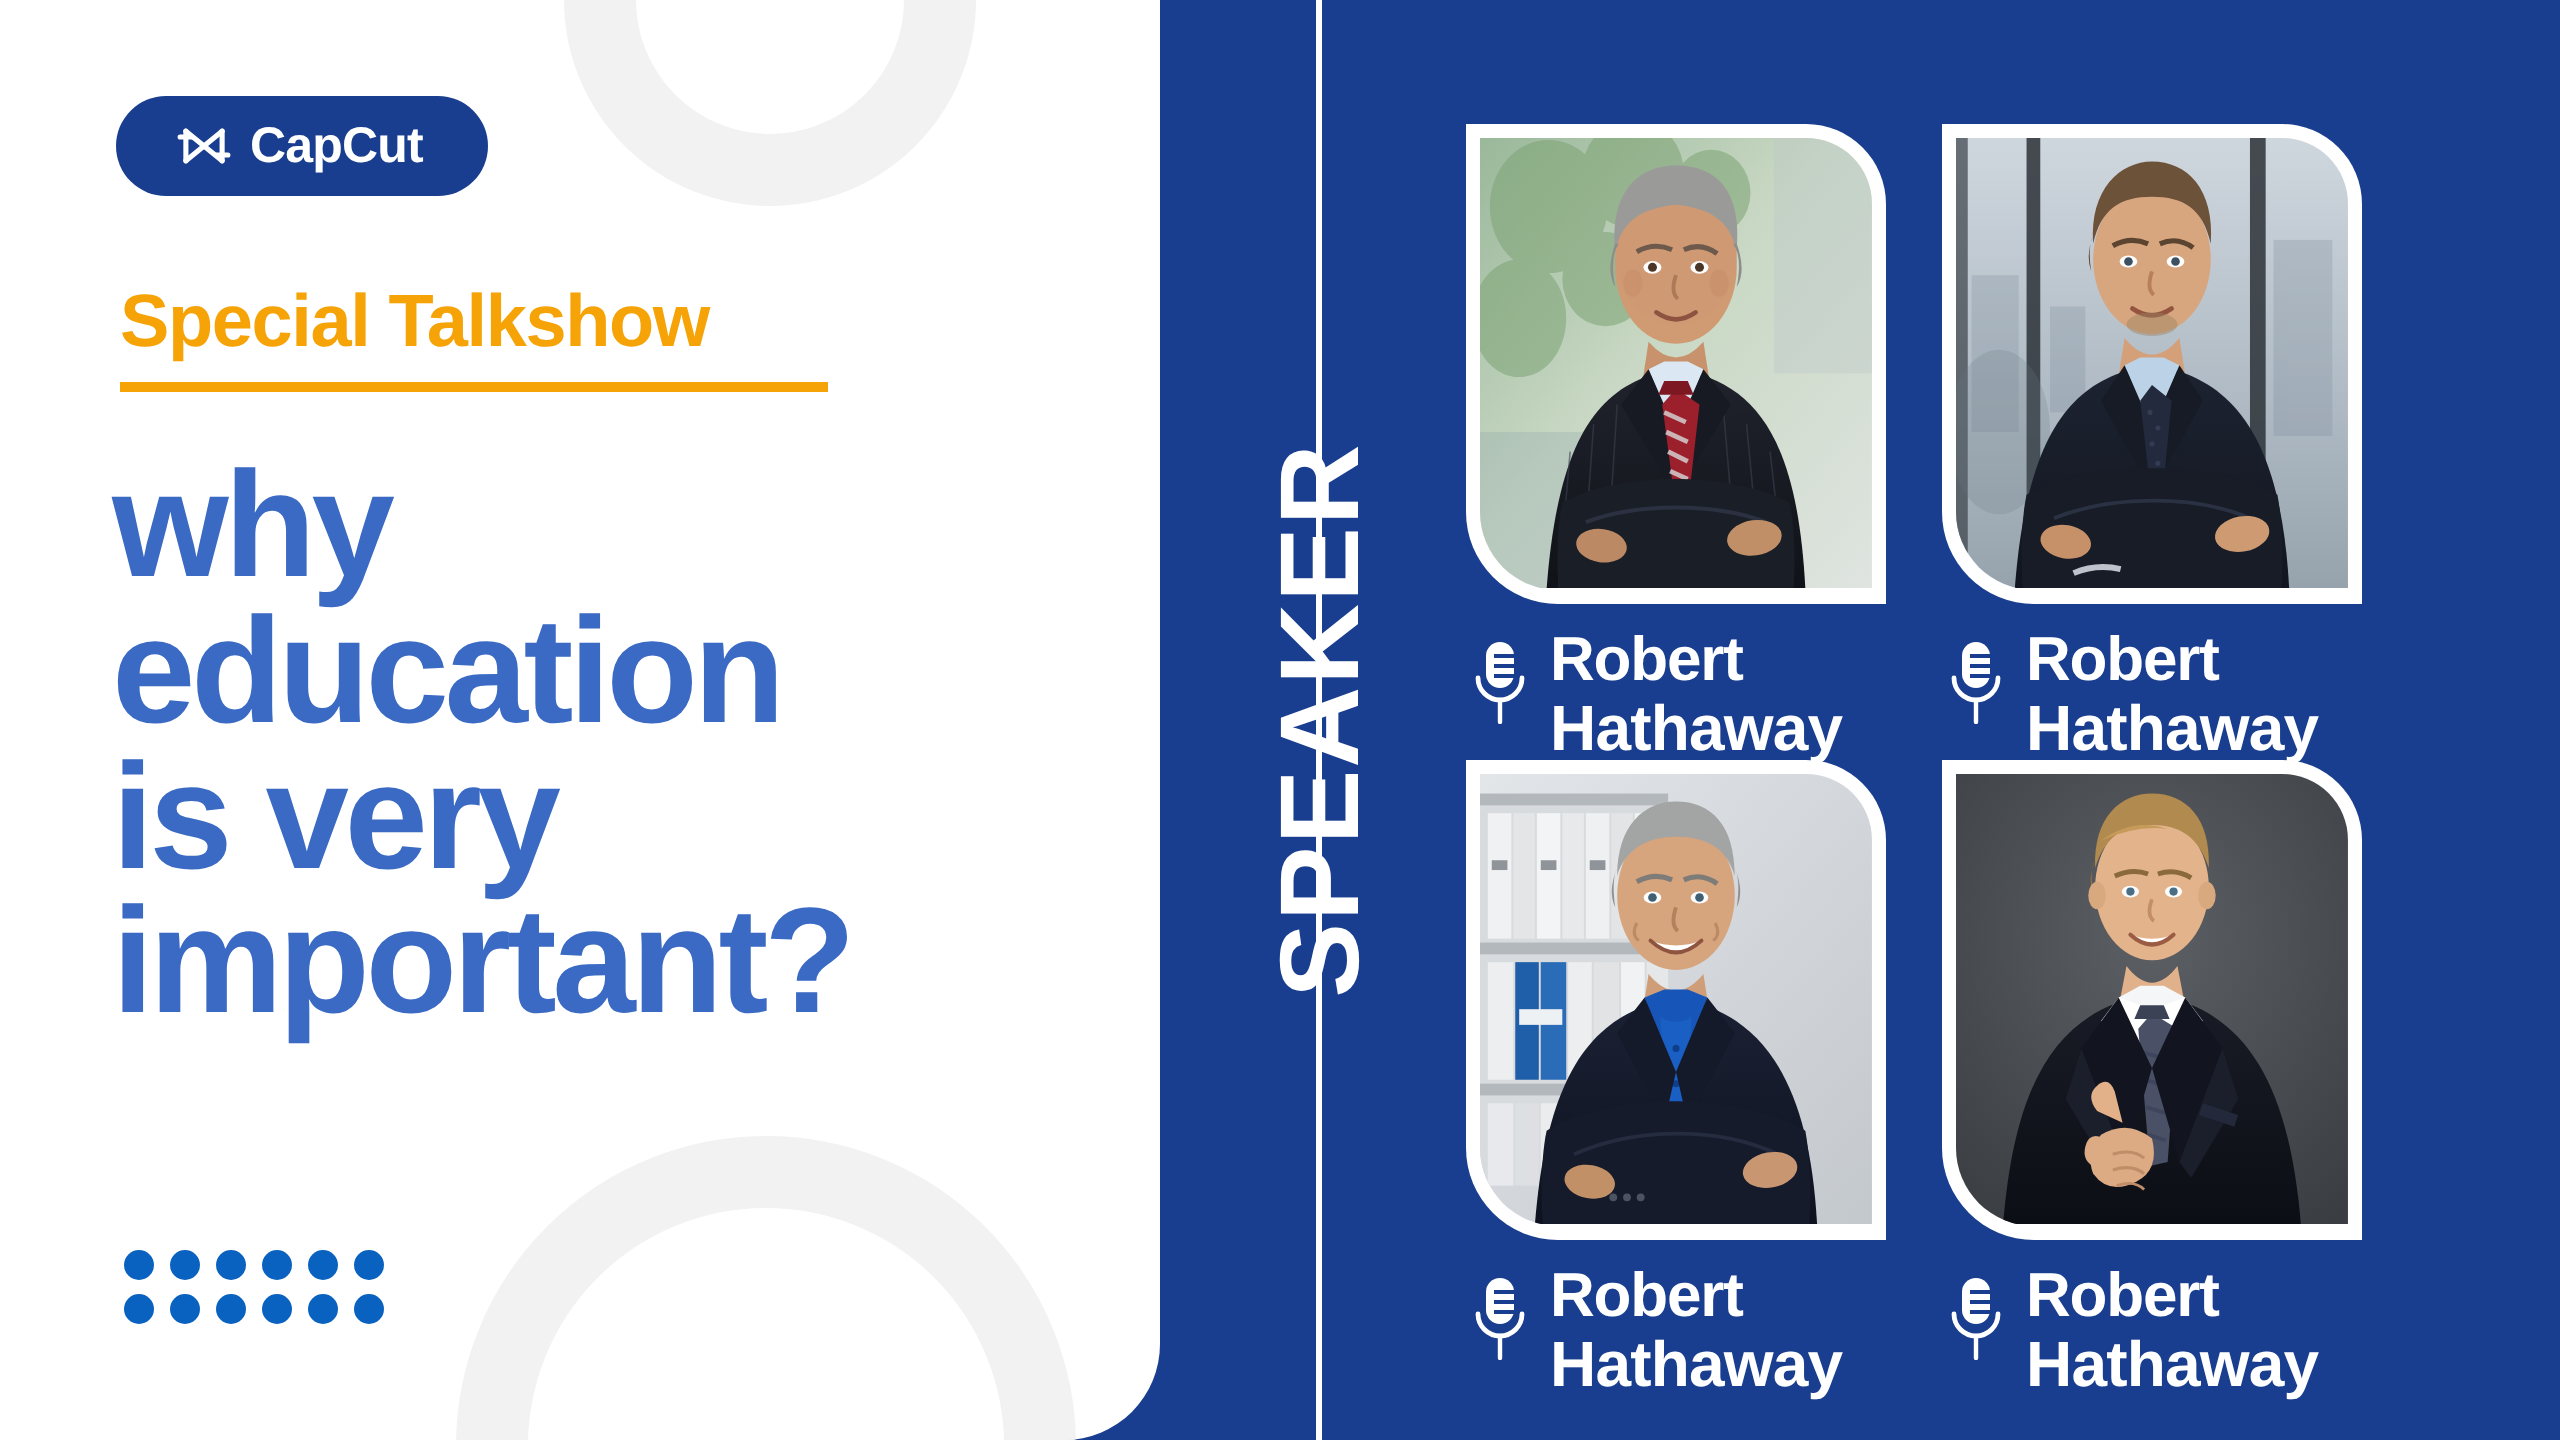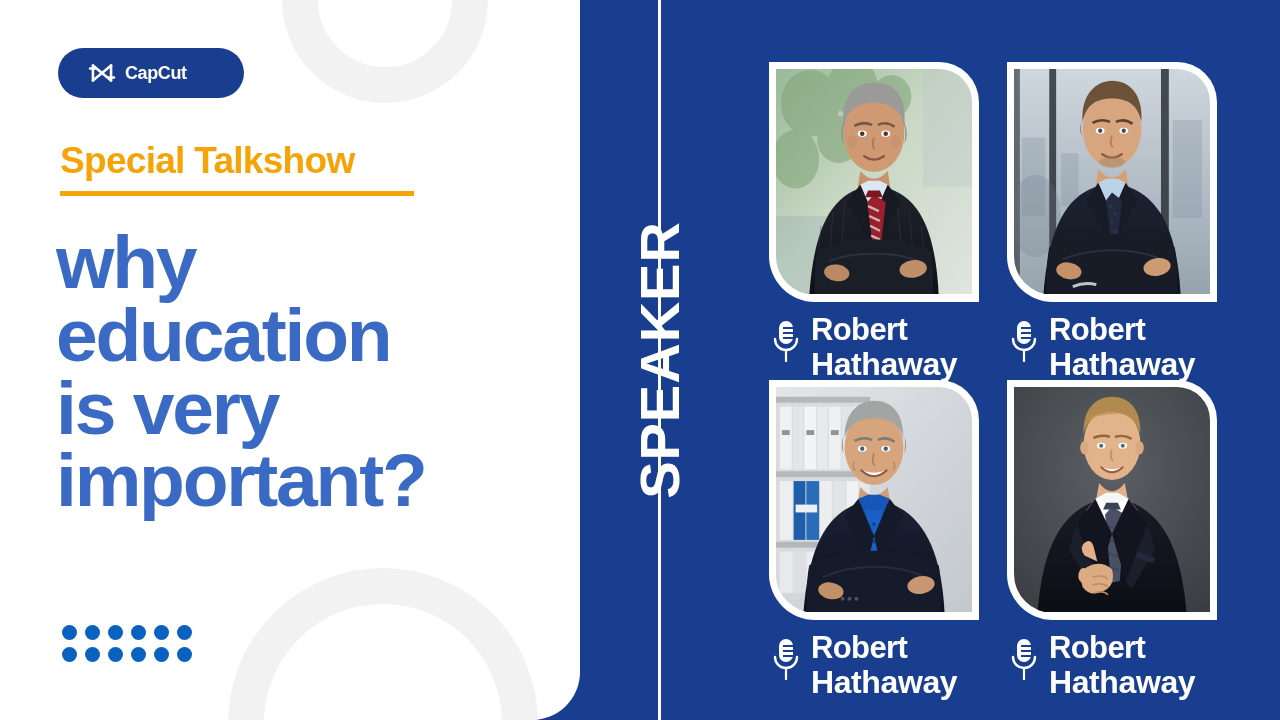--- a/index.html
+++ b/index.html
@@ -44,21 +44,21 @@
     position:absolute; left:58px; top:48px;
     width:186px; height:50px;
     background:#1a3e8f;
     border-radius:25px;
     display:flex; align-items:center; gap:9px;
     padding-left:30px;
     z-index:5;
   }
   #capcut-logo-icon{ width:28px; height:22px; flex:0 0 auto; display:block; }
   #capcut-wordmark{
-    color:#ffffff; font-size:18px; font-weight:bold;
+    color:#ffffff; font-size:25px; font-weight:bold;
     letter-spacing:-0.4px; line-height:1;
   }
 
   
   #kicker-wrap{
     position:absolute; left:60px; top:142px; z-index:5;
   }
   #kicker-text{
     color:#f5a306; font-size:37px; font-weight:bold;
     letter-spacing:-0.7px; line-height:1.05;
@@ -122,21 +122,21 @@
   
   #speaker-grid{
     position:absolute; left:733px; top:62px;
     width:470px; height:620px;
     display:grid;
     grid-template-columns:210px 210px;
     grid-template-rows:248px 248px;
     column-gap:28px; row-gap:70px;
     z-index:4;
   }
-  .speaker-card{ position:relative; width:210px;margin-left:36px; }
+  .speaker-card{ position:relative; width:210px; }
 
   .photo-frame{
     position:relative;
     width:210px; height:240px;
     background:#ffffff;
     border-radius:0 40px 0 46px;
     padding:7px 7px 7px 7px;
   }
   .photo-inner{
     width:100%; height:100%;

